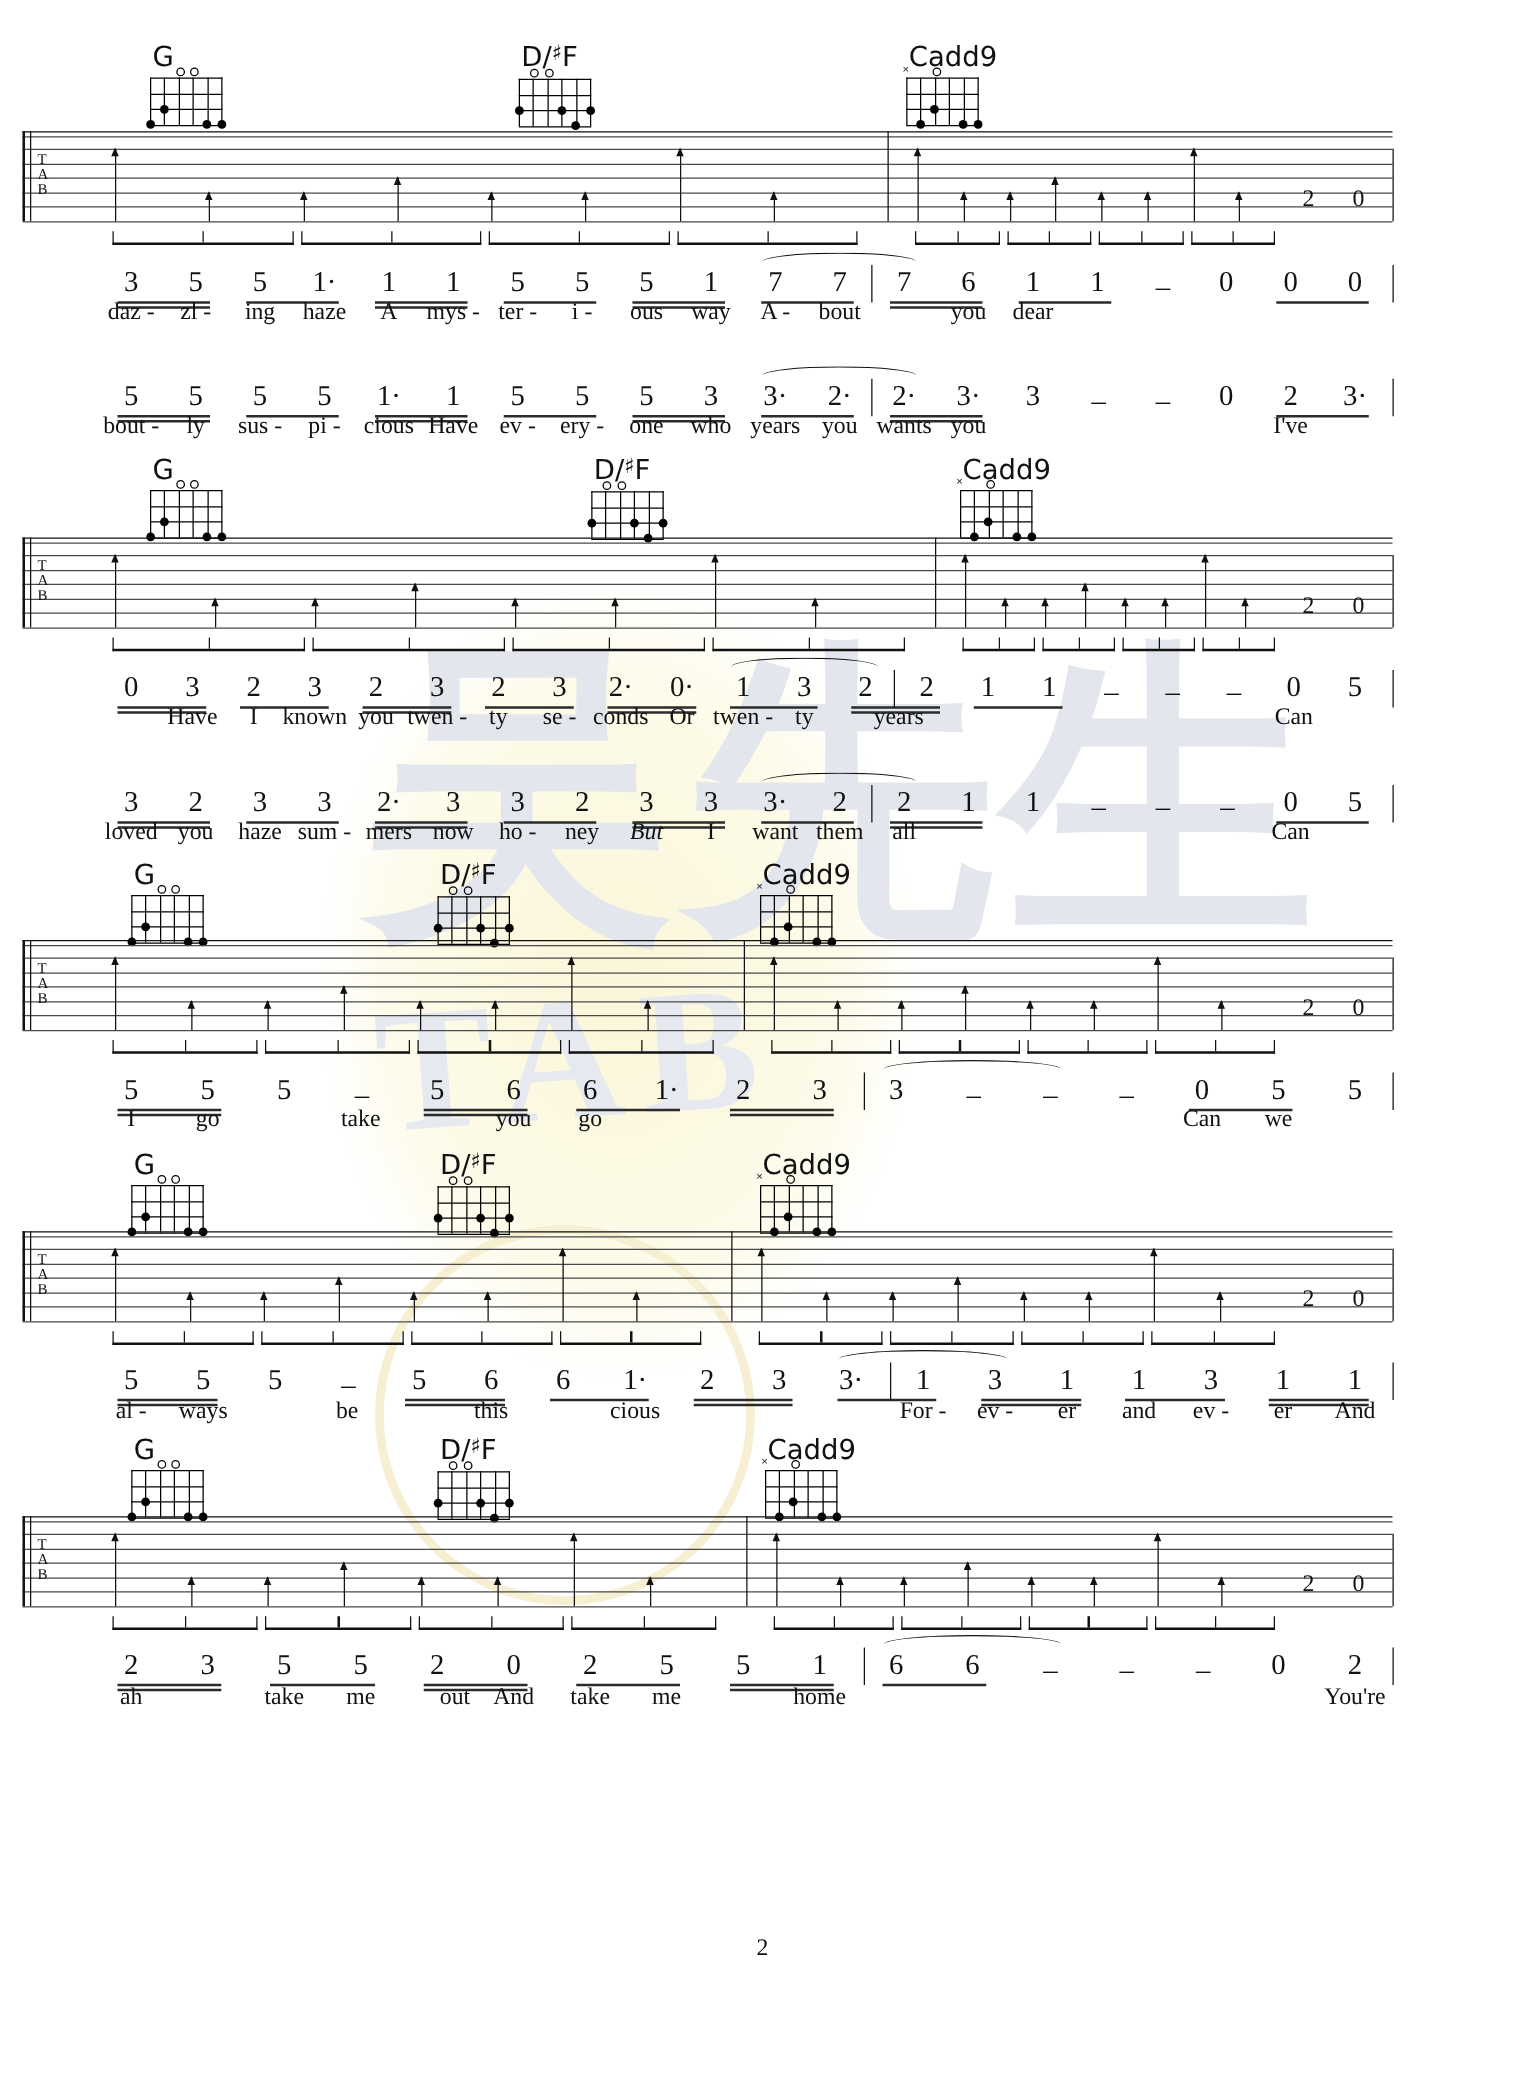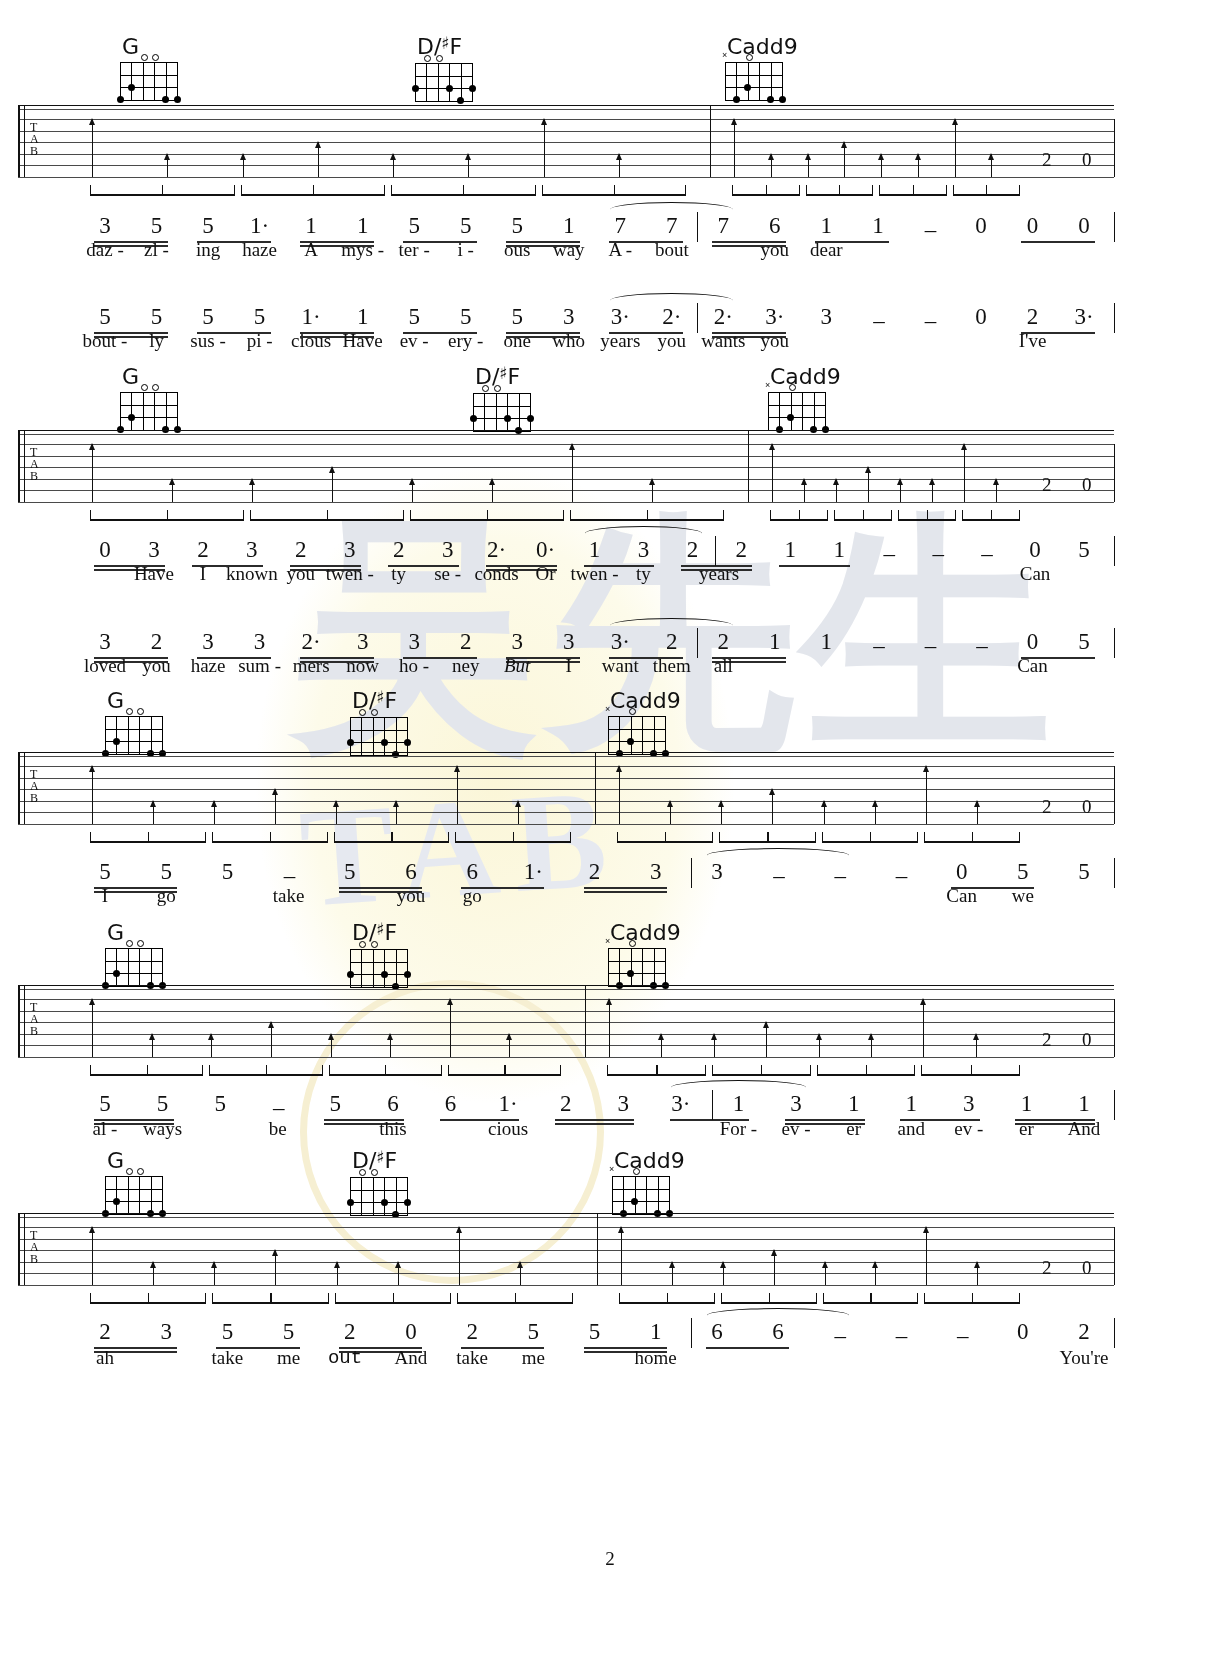--- a/index.html
+++ b/index.html
@@ -1046,21 +1046,21 @@
       <div class="ul" style="left: 583.5px; top: 31px; width: 83.1875px;"></div>
       <div class="ul" style="left: 705.875px; top: 27px; width: 83.1875px;"></div>
       <div class="slur" style="left: 706.875px; top: -12px; width: 142.375px;"></div>
       <div class="nl-bar" style="left: 690.875px; top: -2px;"></div>
       <div class="nl-bar" style="left: 1114px; top: -2px;"></div>
     </div>
     <div class="lyricline" style="top: 1348px;">
       <div class="lyr" style="left: 65px; width: 80px;">ah</div>
       <div class="lyr" style="left: 187.375px; width: 80px;">take</div>
       <div class="lyr" style="left: 248.562px; width: 80px;">me</div>
-      <div class="lyr" style="left: 305px; width: 80px; font-family: Liberation Mono, monospace;">out</div>
+      <div class="lyr" style="left: 324px; width: 80px;">out</div>
       <div class="lyr" style="left: 370.938px; width: 80px;">And</div>
       <div class="lyr" style="left: 432.125px; width: 80px;">take</div>
       <div class="lyr" style="left: 493.312px; width: 80px;">me</div>
       <div class="lyr" style="left: 615.688px; width: 80px;">home</div>
       <div class="lyr" style="left: 1044px; width: 80px;">You're</div>
     </div>
   </div>
 
 <div id="pagenum">2</div>
 

